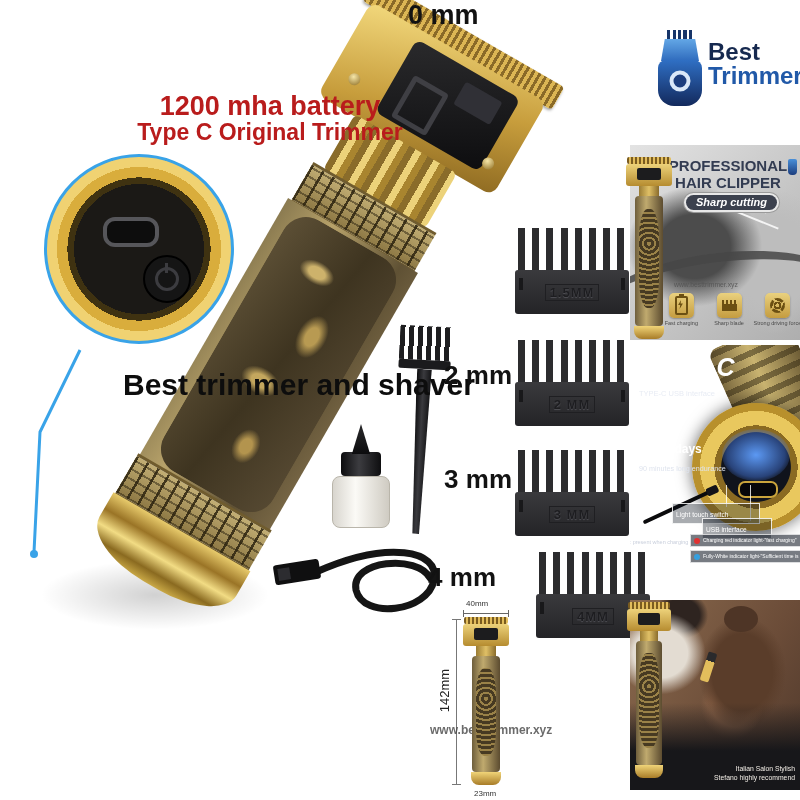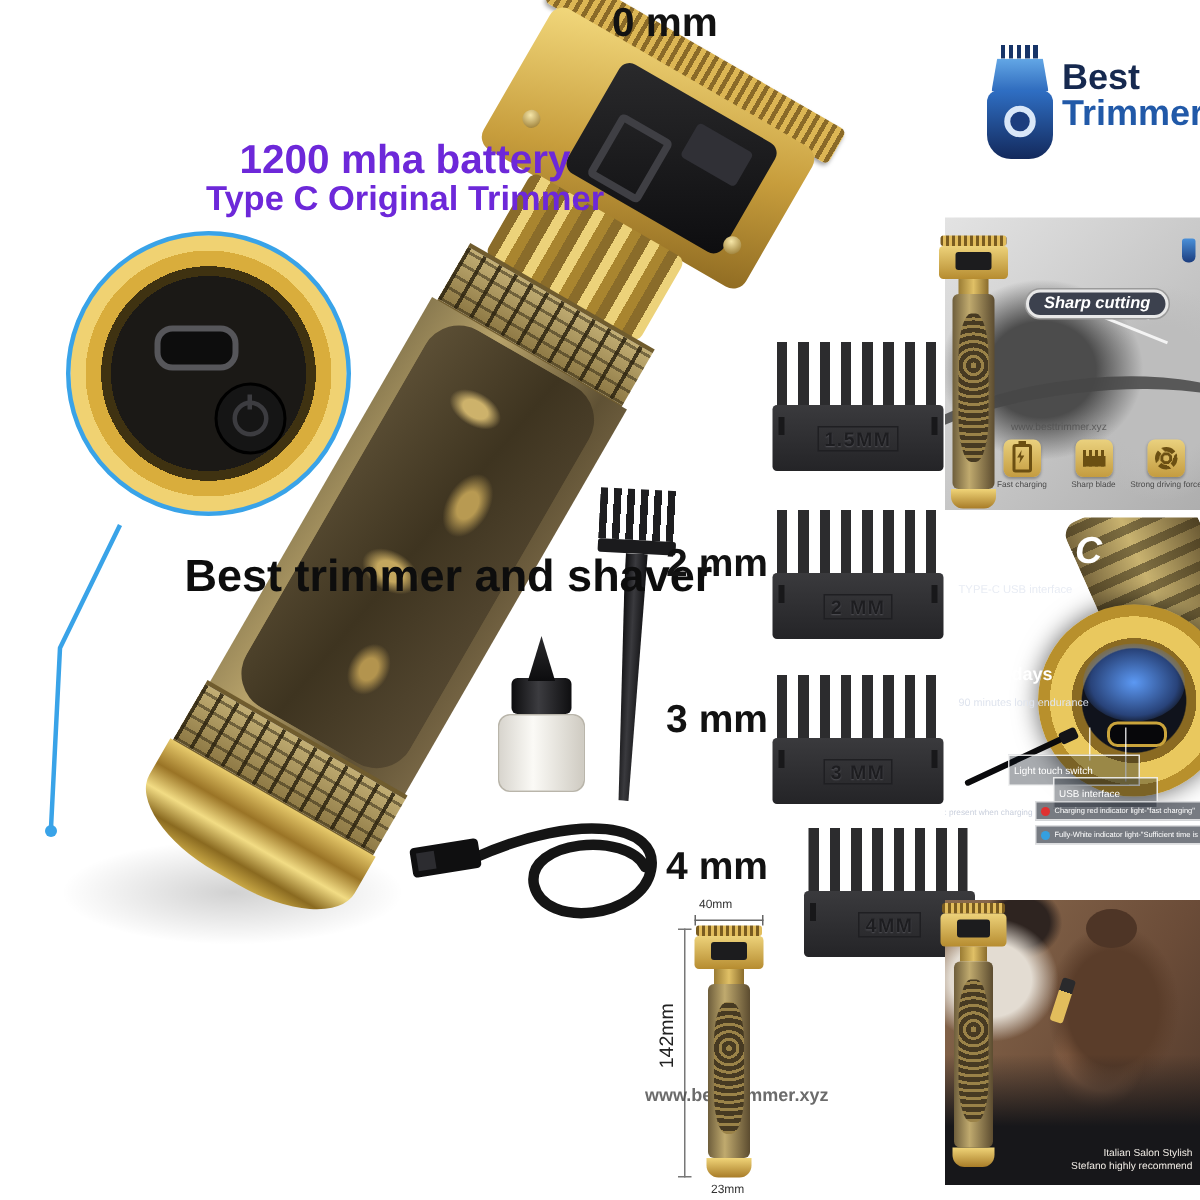--- a/index.html
+++ b/index.html
@@ -2,21 +2,21 @@
 <html><head>
 <meta charset="utf-8">
 <style>
   html,body{margin:0;padding:0;background:#fff;}
   #canvas{position:relative;width:800px;height:800px;background:#fff;overflow:hidden;
           font-family:"Liberation Sans","DejaVu Sans",sans-serif;padding-left:44px;}
   .abs{position:absolute;}
 
   
   .t-zero{left:408px;top:0px;font-size:27px;font-weight:bold;color:#121212;z-index:4;}
-  .t-batt-wrap{left:128px;top:92px;width:284px;text-align:center;z-index:4;color:#6d28d9;}
+  .t-batt-wrap{left:128px;top:92px;width:284px;text-align:center;z-index:4;color:#b91c1c;}
   .t-batt{font-size:27px;font-weight:bold;line-height:1.05;}
   .t-sub{font-size:23px;font-weight:bold;line-height:1.1;}
   .t-overlay{left:123px;top:368px;font-size:30px;font-weight:bold;color:#0d0d0d;z-index:4;white-space:nowrap;}
 
   
   #logo{left:658px;top:24px;width:142px;height:96px;z-index:4;display:flex;gap:6px;}
   .logo-icon{width:46px;height:82px;margin-top:6px;}
   .logo-teeth{width:26px;height:9px;margin:0 auto;background:repeating-linear-gradient(90deg,#173468 0 3px,rgba(0,0,0,0) 3px 5.5px);}
   .logo-head{width:38px;height:22px;margin:0 auto;background:linear-gradient(#63a7e6,#2f6bbd);clip-path:polygon(10% 0,90% 0,100% 100%,0 100%);}
   .logo-body{width:44px;height:46px;margin:-1px auto 0;background:linear-gradient(#2f6fc4,#13295c);border-radius:8px 8px 16px 16px;position:relative;}
@@ -270,32 +270,36 @@
   </div>
 
   <div class="abs comb-label" style="left:412px;top:464px">3 mm</div>
   <div class="abs comb" style="left:515px;top:450px">
     <div class="comb-teeth"></div>
     <div class="comb-body">
       <span class="comb-emboss">3 MM</span>
     </div>
   </div>
 
-  <div class="abs comb-label" style="left:412px;top:562px">4 mm</div>
+  <div class="abs comb-label" style="left:396px;top:562px">4 mm</div>
   <div class="abs comb" style="left:536px;top:552px">
     <div class="comb-teeth"></div>
     <div class="comb-body">
       <span class="comb-emboss">4MM</span>
     </div>
   </div>
 
   <div id="panel-pro" class="abs">
     <div class="pro-swoosh"></div>
     <div class="pro-hairline" style="left:92px;top:58px;transform:rotate(22deg)"></div>
     <div class="pro-hairline" style="left:104px;top:74px;transform:rotate(22deg)"></div>
+    <div class="pro-title">
+      <div>PROFESSIONAL</div>
+      <div>HAIR CLIPPER</div>
+    </div>
     <div class="mini-logo"></div>
     <div class="pro-badge">Sharp cutting</div>
     <div class="pro-watermark">www.besttrimmer.xyz</div>
     <div class="pro-feats">
       <div class="feat">
         <div class="feat-sq">
             <div class="g-batt"></div>
           </div>
         <div class="feat-cap">Fast charging</div>
       </div>

